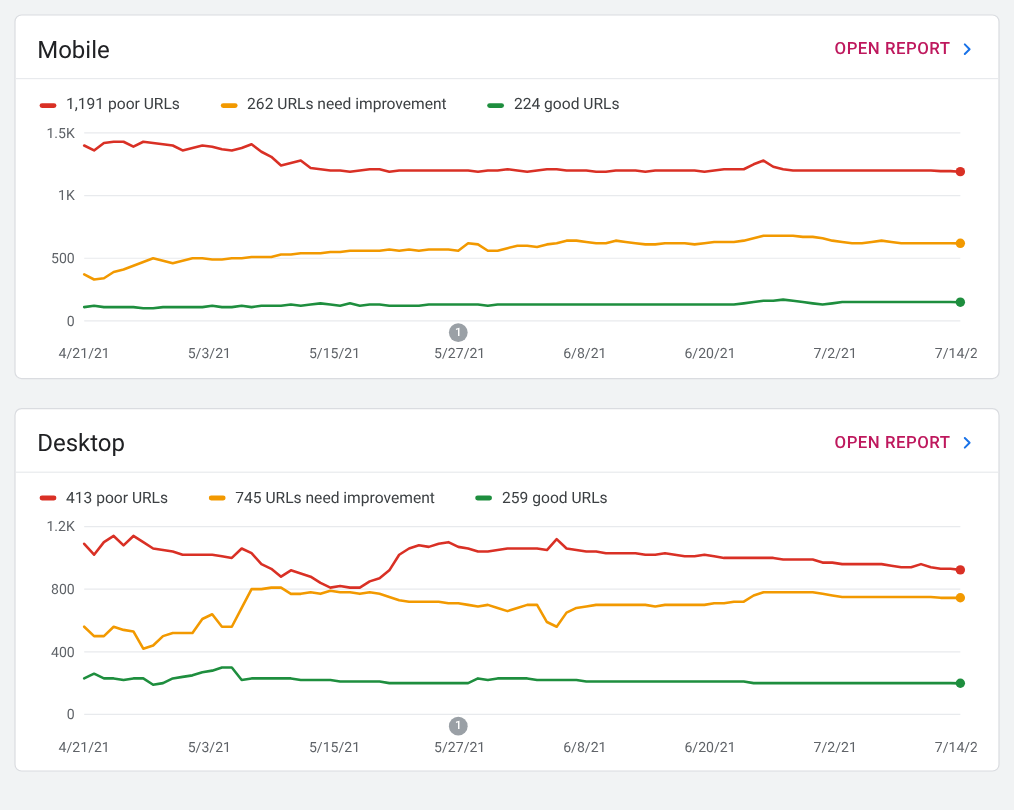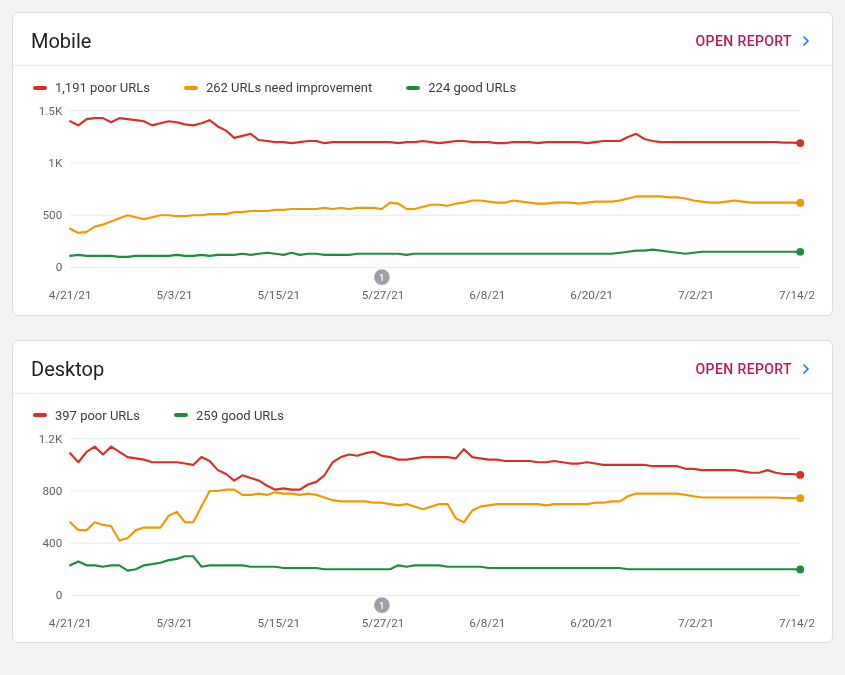--- a/index.html
+++ b/index.html
@@ -131,21 +131,25 @@
       <svg viewBox="0 0 24 24" fill="none" stroke="#1a73e8" stroke-width="2.5" stroke-linecap="round" stroke-linejoin="round">
           <polyline points="9 18 15 12 9 6"></polyline>
         </svg>
     </div>
   </div>
   <div class="divider"></div>
 
   <div class="legend">
     <div class="legend-item">
       <span class="swatch" style="background:#d93025"></span>
-      <span>397 poor URLs</span>
+      <span>413 poor URLs</span>
+    </div>
+    <div class="legend-item">
+      <span class="swatch" style="background:#f29900"></span>
+      <span>745 URLs need improvement</span>
     </div>
     <div class="legend-item">
       <span class="swatch" style="background:#1e8e3e"></span>
       <span>259 good URLs</span>
     </div>
   </div>
 
   <div class="chart-wrap">
     <svg id="chart-desktop" viewBox="0 0 800 210">
         <line x1="40" x2="786" y1="170" y2="170" class="gridline"></line>

